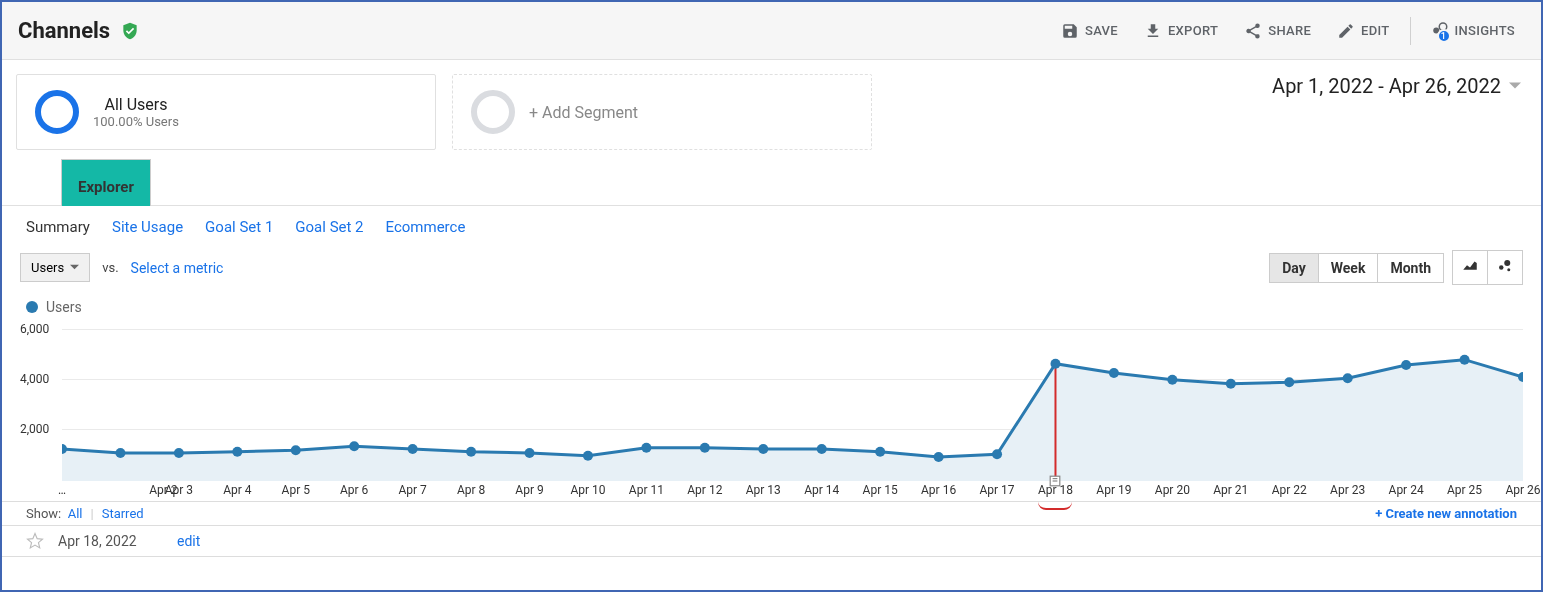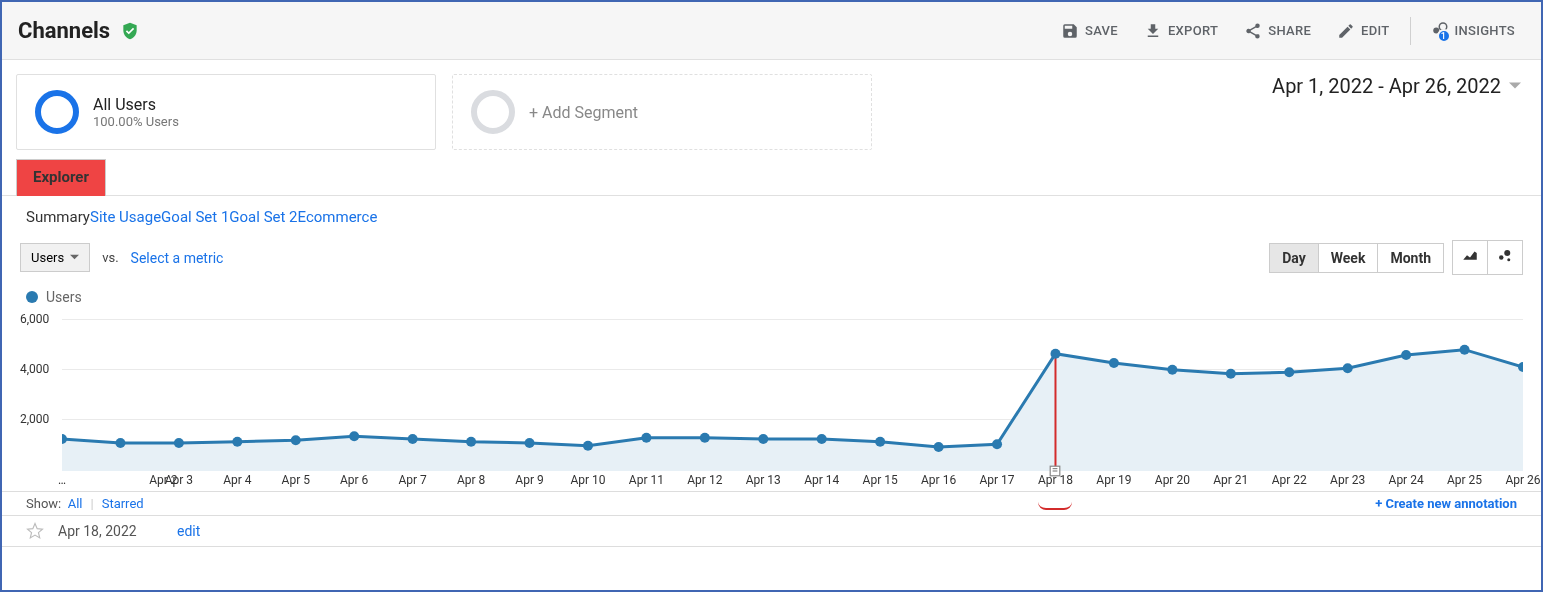--- a/index.html
+++ b/index.html
@@ -12,27 +12,27 @@
   .action-btn { display: flex; align-items: center; gap: 6px; padding: 6px 10px; background: none; border: none; cursor: pointer; color: #5f6368; font-size: 13px; font-weight: 500; letter-spacing: .3px; }
   .action-btn svg { width: 18px; height: 18px; fill: #5f6368; }
   .action-divider { width: 1px; height: 28px; background: #d0d0d0; margin: 0 4px; }
   .insights-btn { position: relative; }
   .insights-badge { position: absolute; bottom: -2px; right: -2px; width: 14px; height: 14px; background: #1a73e8; color: #fff; border-radius: 50%; font-size: 9px; display: flex; align-items: center; justify-content: center; border: 2px solid #f6f6f6; }
   .segments-row { display: flex; align-items: flex-start; padding: 14px 14px 8px; gap: 16px; }
   .segment-card { width: 420px; height: 76px; border: 1px solid #e0e0e0; border-radius: 2px; display: flex; align-items: center; padding: 14px 18px; gap: 14px; background: #fff; }
   .segment-card.add { border-style: dashed; color: #888; }
   .segment-ring { width: 44px; height: 44px; border: 6px solid #1a73e8; border-radius: 50%; }
   .segment-ring.grey { border-color: #dadce0; }
-  .segment-label { font-size: 16px; color: #222; }
+  .segment-label { font-size: 16px; color: #222; text-align: center; }
   .segment-sub { font-size: 13px; color: #777; }
   .date-range { margin-left: auto; display: flex; align-items: center; gap: 8px; color: #222; font-size: 20px; cursor: pointer; padding-right: 6px; }
   .date-range svg { width: 12px; height: 12px; fill: #aaa; }
   .tabs { border-bottom: 1px solid #e0e0e0; padding: 0 14px; }
-  .tab { display: inline-block; padding: 8px 16px 10px; font-size: 15px; color: #333; border: 1px solid #ccc; border-bottom: none; background: #ef4444; position: relative; top: 1px; cursor: pointer; font-weight: 700; }
-  .subtabs { display: flex; padding: 12px 24px 4px; font-size: 15px; }
+  .tab { display: inline-block; padding: 18px 16px 10px; font-size: 15px; color: #333; border: 1px solid #ccc; border-bottom: none; background: #14b8a6; position: relative; top: 1px; cursor: pointer; font-weight: 700; margin-left: 45px; }
+  .subtabs { display: flex; gap: 22px; padding: 12px 24px 4px; font-size: 15px; }
   .subtab { color: #1a73e8; cursor: pointer; }
   .subtab.active { color: #333; }
   .chart-controls { display: flex; align-items: center; padding: 10px 18px; gap: 12px; }
   .metric-sel { border: 1px solid #ccc; background: #f1f1f1; padding: 6px 10px; font-size: 13px; display: flex; align-items: center; gap: 6px; cursor: pointer; }
   .metric-sel svg { width: 9px; height: 9px; fill: #666; }
   .vs-label { font-size: 13px; color: #444; }
   .select-metric { color: #1a73e8; font-size: 14px; cursor: pointer; }
   .right-controls { margin-left: auto; display: flex; align-items: center; gap: 8px; }
   .gran { display: flex; border: 1px solid #ccc; }
   .gran-btn { padding: 6px 12px; font-size: 14px; background: #fff; border: none; border-right: 1px solid #ccc; cursor: pointer; color: #333; font-weight: 700; }

